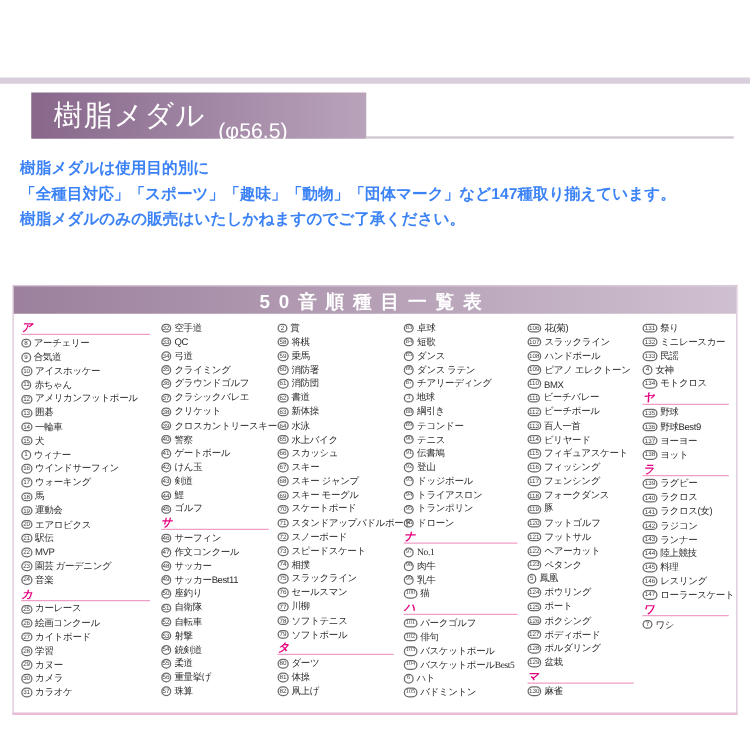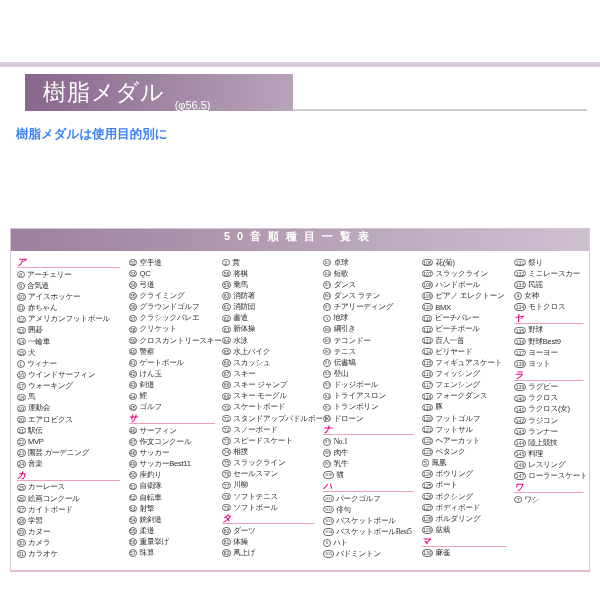--- a/index.html
+++ b/index.html
@@ -8,34 +8,34 @@
     font-family:"Liberation Sans","DejaVu Sans",sans-serif;
   }
   .top-strip { position:absolute; top:62px; left:0; width:600px; height:5px; background:#d9cedb; }
   .titlebar-row { position:absolute; top:74px; left:25px; width:562px; height:37px; display:flex; }
   .titlebar {
     width:268px; height:37px; box-sizing:border-box;
     background:linear-gradient(to right,#87678b,#b9a3bb);
     color:#ffffff; display:flex; align-items:center; padding-left:18px;
   }
   .title { font-size:23px; font-weight:normal; letter-spacing:1px; }
-  .subtitle { font-size:11px; margin-left:10px; margin-top:24px;text-decoration:underline; }
+  .subtitle { font-size:17px; margin-left:10px; margin-top:24px;text-decoration:underline; }
   .titlebar-line { flex:1; align-self:flex-end; border-bottom:2px solid #d2cad3; }
   .intro {
     position:absolute; top:124px; left:16px; width:570px;
     font-size:12.5px; font-weight:600; color:#3b82f6; line-height:20.5px;
   }
   .catalog {
     position:absolute; top:228px; left:10px; width:580px; box-sizing:border-box;
     border:1px solid #d9c3d7; border-bottom:2px solid #e9bcd6; background:#fff;
   }
   .catalog-header {
     height:22px; background:linear-gradient(to right,#9c809d,#cfc0d0);
-    color:#ffffff; font-size:11px; font-weight:bold; letter-spacing:7px;
-    display:flex; align-items:flex-start; justify-content:center;
+    color:#ffffff; font-size:15px; font-weight:bold; letter-spacing:7px;
+    display:flex; align-items:flex-end; justify-content:center;
   }
   .cols { display:flex; padding:6px 0 10px 6px; }
   .col { box-sizing:border-box; overflow:visible; }
   .col:nth-child(1){ width:112px; }
   .col:nth-child(2){ width:94px; }
   .col:nth-child(3){ width:101px; }
   .col:nth-child(4){ width:99px;font-family:Liberation Serif, serif; }
   .col:nth-child(5){ width:93px; }
   .col:nth-child(6){ width:75px; }
   .entry { height:11.15px; display:flex; align-items:center; white-space:nowrap; }
@@ -59,20 +59,22 @@
 <div class="titlebar-row">
   <div class="titlebar">
     <span class="title">樹脂メダル</span>
     <span class="subtitle">(φ56.5)</span>
   </div>
   <div class="titlebar-line"></div>
 </div>
 
 <div class="intro">
   <div>樹脂メダルは使用目的別に</div>
+  <div>「全種目対応」「スポーツ」「趣味」「動物」「団体マーク」など147種取り揃えています。</div>
+  <div>樹脂メダルのみの販売はいたしかねますのでご了承ください。</div>
 </div>
 
 <div class="catalog">
   <div class="catalog-header">
     <span>50音順種目一覧表</span>
   </div>
   <div class="cols">
     <div class="col">
         <div class="section">
           <span class="section-label">ア</span>

